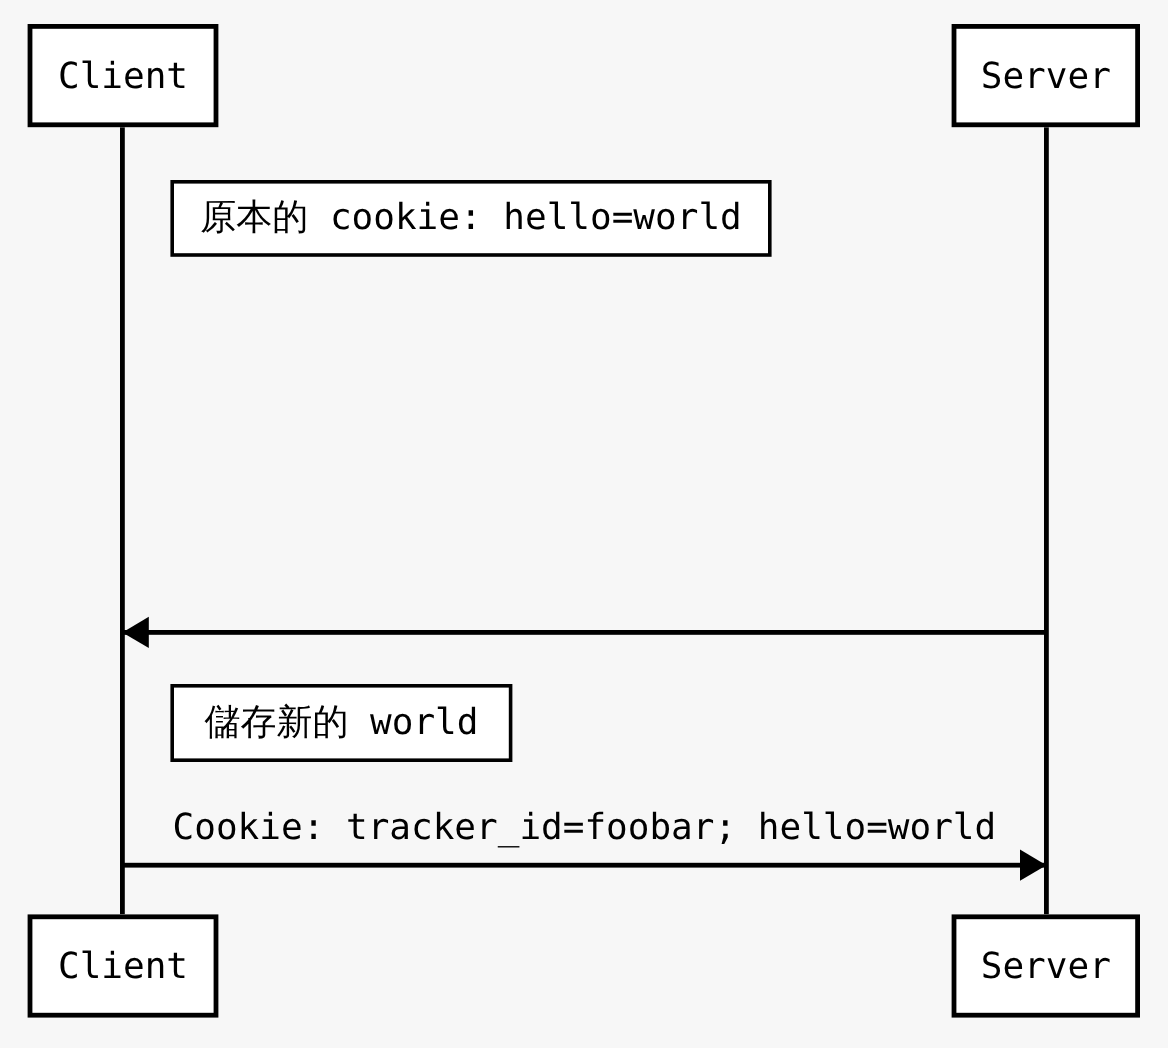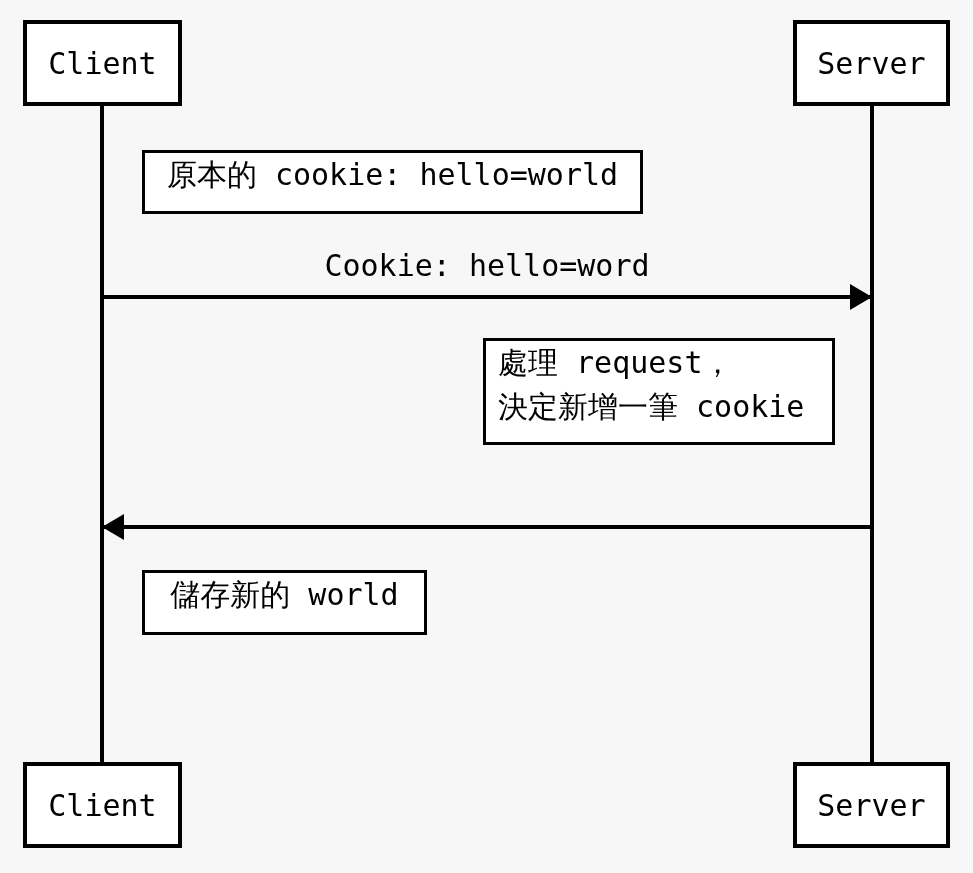--- a/index.html
+++ b/index.html
@@ -40,21 +40,21 @@
   #actor-server-bottom { left: 793px; top: 762px; width: 157px; height: 86px; }
 
   
   .note {
     position: absolute;
     background: var(--fill, #fff);
     border: 3px solid var(--stroke, #000);
     font-size: 30px;
     line-height: 1.45;
     white-space: pre-line;
-    display: flex; justify-content: center;
+    display: flex; align-items: center; justify-content: center;
   }
   #note-1 { left: 142px; top: 150px; width: 501px; height: 64px; }
   #note-2 { left: 483px; top: 338px; width: 352px; height: 107px;
             justify-content: flex-start; padding-left: 12px; }
   #note-3 { left: 142px; top: 570px; width: 285px; height: 65px; }
 
   
   .message { position: absolute; left: 102px; width: 770px; height: 59px; }
   #msg-1 { top: 240px; }
   #msg-2 { top: 470px; }
@@ -94,34 +94,30 @@
     <span class="actor-label">Client</span>
   </div>
   <div class="actor" id="actor-server-bottom">
     <span class="actor-label">Server</span>
   </div>
 
   <div class="note" id="note-1">
     <span>原本的 cookie: hello=world</span>
   </div>
 
-  <div class="message" id="msg-1">
-    <div class="msg-label">Cookie: hello=word</div>
-    <div class="msg-line"></div>
-    <div class="arrowhead arrowhead-right"></div>
-  </div>
 
-  <div class="note" id="note-2">
-    <span>處理 request，
-決定新增一筆 cookie</span>
-  </div>
 
   <div class="message" id="msg-2">
     <div class="msg-line"></div>
     <div class="arrowhead arrowhead-left"></div>
   </div>
 
   <div class="note" id="note-3">
     <span>儲存新的 world</span>
   </div>
 
+  <div class="message" id="msg-3">
+    <div class="msg-label">Cookie: tracker_id=foobar; hello=world</div>
+    <div class="msg-line"></div>
+    <div class="arrowhead arrowhead-right"></div>
+  </div>
 
 </div>
 
 </body></html>

